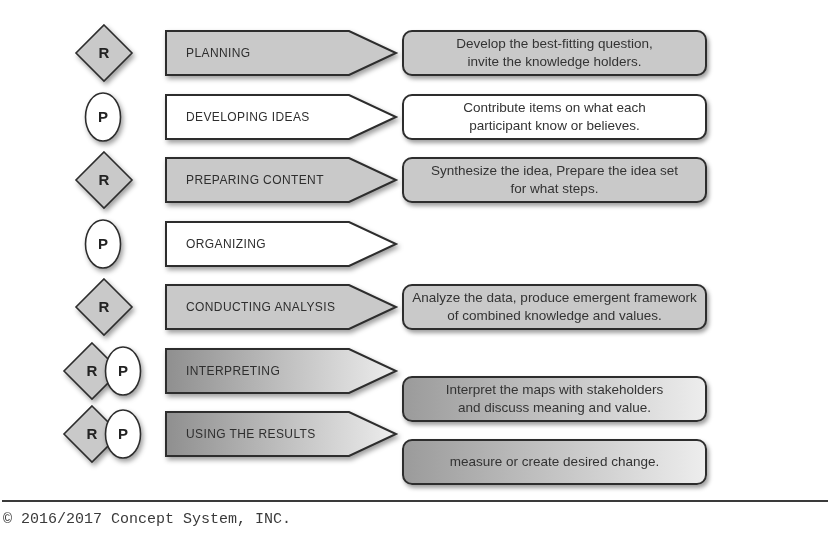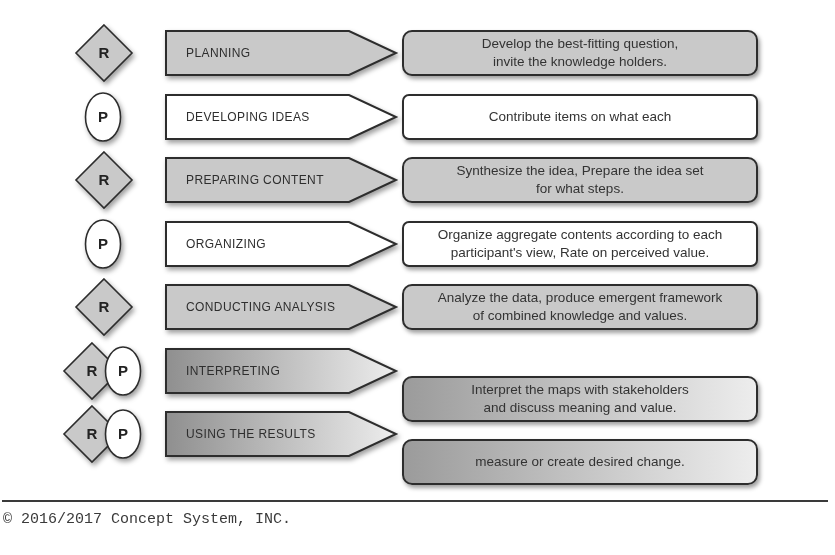--- a/index.html
+++ b/index.html
@@ -22,29 +22,29 @@
   
   .arrow-wrap{position:absolute;left:165px;top:-1px;width:234px;height:48px;}
   .arrow-wrap svg{display:block;filter:drop-shadow(2px 3px 2.5px rgba(0,0,0,0.38));}
   .arrow-label{
     position:absolute;left:21px;top:50%;transform:translateY(-50%);
     font-size:12px;letter-spacing:0.4px;color:var(--label-text);white-space:nowrap;
   }
 
   
   .desc{
-    position:absolute;left:402px;top:0;width:356px;height:46px;box-sizing:border-box;
+    position:absolute;left:402px;top:0;width:305px;height:46px;box-sizing:border-box;
     border:2px solid var(--border);border-radius:10px;
     display:flex;flex-direction:column;justify-content:center;align-items:center;
     text-align:center;font-size:13.5px;line-height:1.32;color:var(--body-text);
     box-shadow:2px 3px 4px rgba(0,0,0,0.38);
   }
   .desc-line{display:block;white-space:nowrap;}
   .fill-gray{background:var(--gray);}
-  .fill-white{background:var(--white);border-radius:7px;}
+  .fill-white{background:var(--white);}
   .fill-gradient{background:linear-gradient(90deg,var(--desc-grad-dark),var(--grad-light));margin-top:28px;}
 
   
   .footer-line{position:absolute;left:2px;top:500px;width:826px;height:2px;background:#3a3a3a;}
   .copyright{position:absolute;left:3px;top:511px;font-size:15px;color:#3a3a3a;font-family:Liberation Mono, monospace;}
 </style>
 </head>
 <body>
 
 <div id="canvas">
@@ -85,20 +85,21 @@
           <span class="marker-letter" style="left:93px">P</span>
         </div>
     <div class="arrow-wrap">
       <svg width="234" height="48" viewBox="0 0 234 48">
         <polygon class="arrow-poly" points="1,2 184,2 231,24 184,46 1,46" stroke-width="2" fill="#ffffff" stroke="#2d2d2d"></polygon>
       </svg>
       <span class="arrow-label">DEVELOPING IDEAS</span>
     </div>
     <div class="desc fill-white">
       <span class="desc-line">Contribute items on what each</span>
+      <span class="desc-line">participant know or believes.</span>
     </div>
   </div>
       <div class="row" style="top: 157px;">
     <div class="marker">
           <svg style="left:73px;top:-8px" width="62" height="62" viewBox="0 0 62 62">
             <polygon points="31,3 59,31 31,59 3,31" fill="#c9c9c9" stroke="#2d2d2d" stroke-width="1.6"></polygon>
           </svg>
           <span class="marker-letter" style="left:94px">R</span>
         </div>
     <div class="arrow-wrap">
@@ -117,24 +118,20 @@
           <svg style="left:81px;top:-5px" width="44" height="56" viewBox="0 0 44 56">
             <ellipse cx="22" cy="28" rx="17.5" ry="24" fill="#ffffff" stroke="#2d2d2d" stroke-width="1.6"></ellipse>
           </svg>
           <span class="marker-letter" style="left:93px">P</span>
         </div>
     <div class="arrow-wrap">
       <svg width="234" height="48" viewBox="0 0 234 48">
         <polygon class="arrow-poly" points="1,2 184,2 231,24 184,46 1,46" stroke-width="2" fill="#ffffff" stroke="#2d2d2d"></polygon>
       </svg>
       <span class="arrow-label">ORGANIZING</span>
-    </div>
-    <div class="desc fill-white">
-      <span class="desc-line">Organize aggregate contents according to each</span>
-      <span class="desc-line">participant's view, Rate on perceived value.</span>
     </div>
   </div>
       <div class="row" style="top: 284px;">
     <div class="marker">
           <svg style="left:73px;top:-8px" width="62" height="62" viewBox="0 0 62 62">
             <polygon points="31,3 59,31 31,59 3,31" fill="#c9c9c9" stroke="#2d2d2d" stroke-width="1.6"></polygon>
           </svg>
           <span class="marker-letter" style="left:94px">R</span>
         </div>
     <div class="arrow-wrap">

